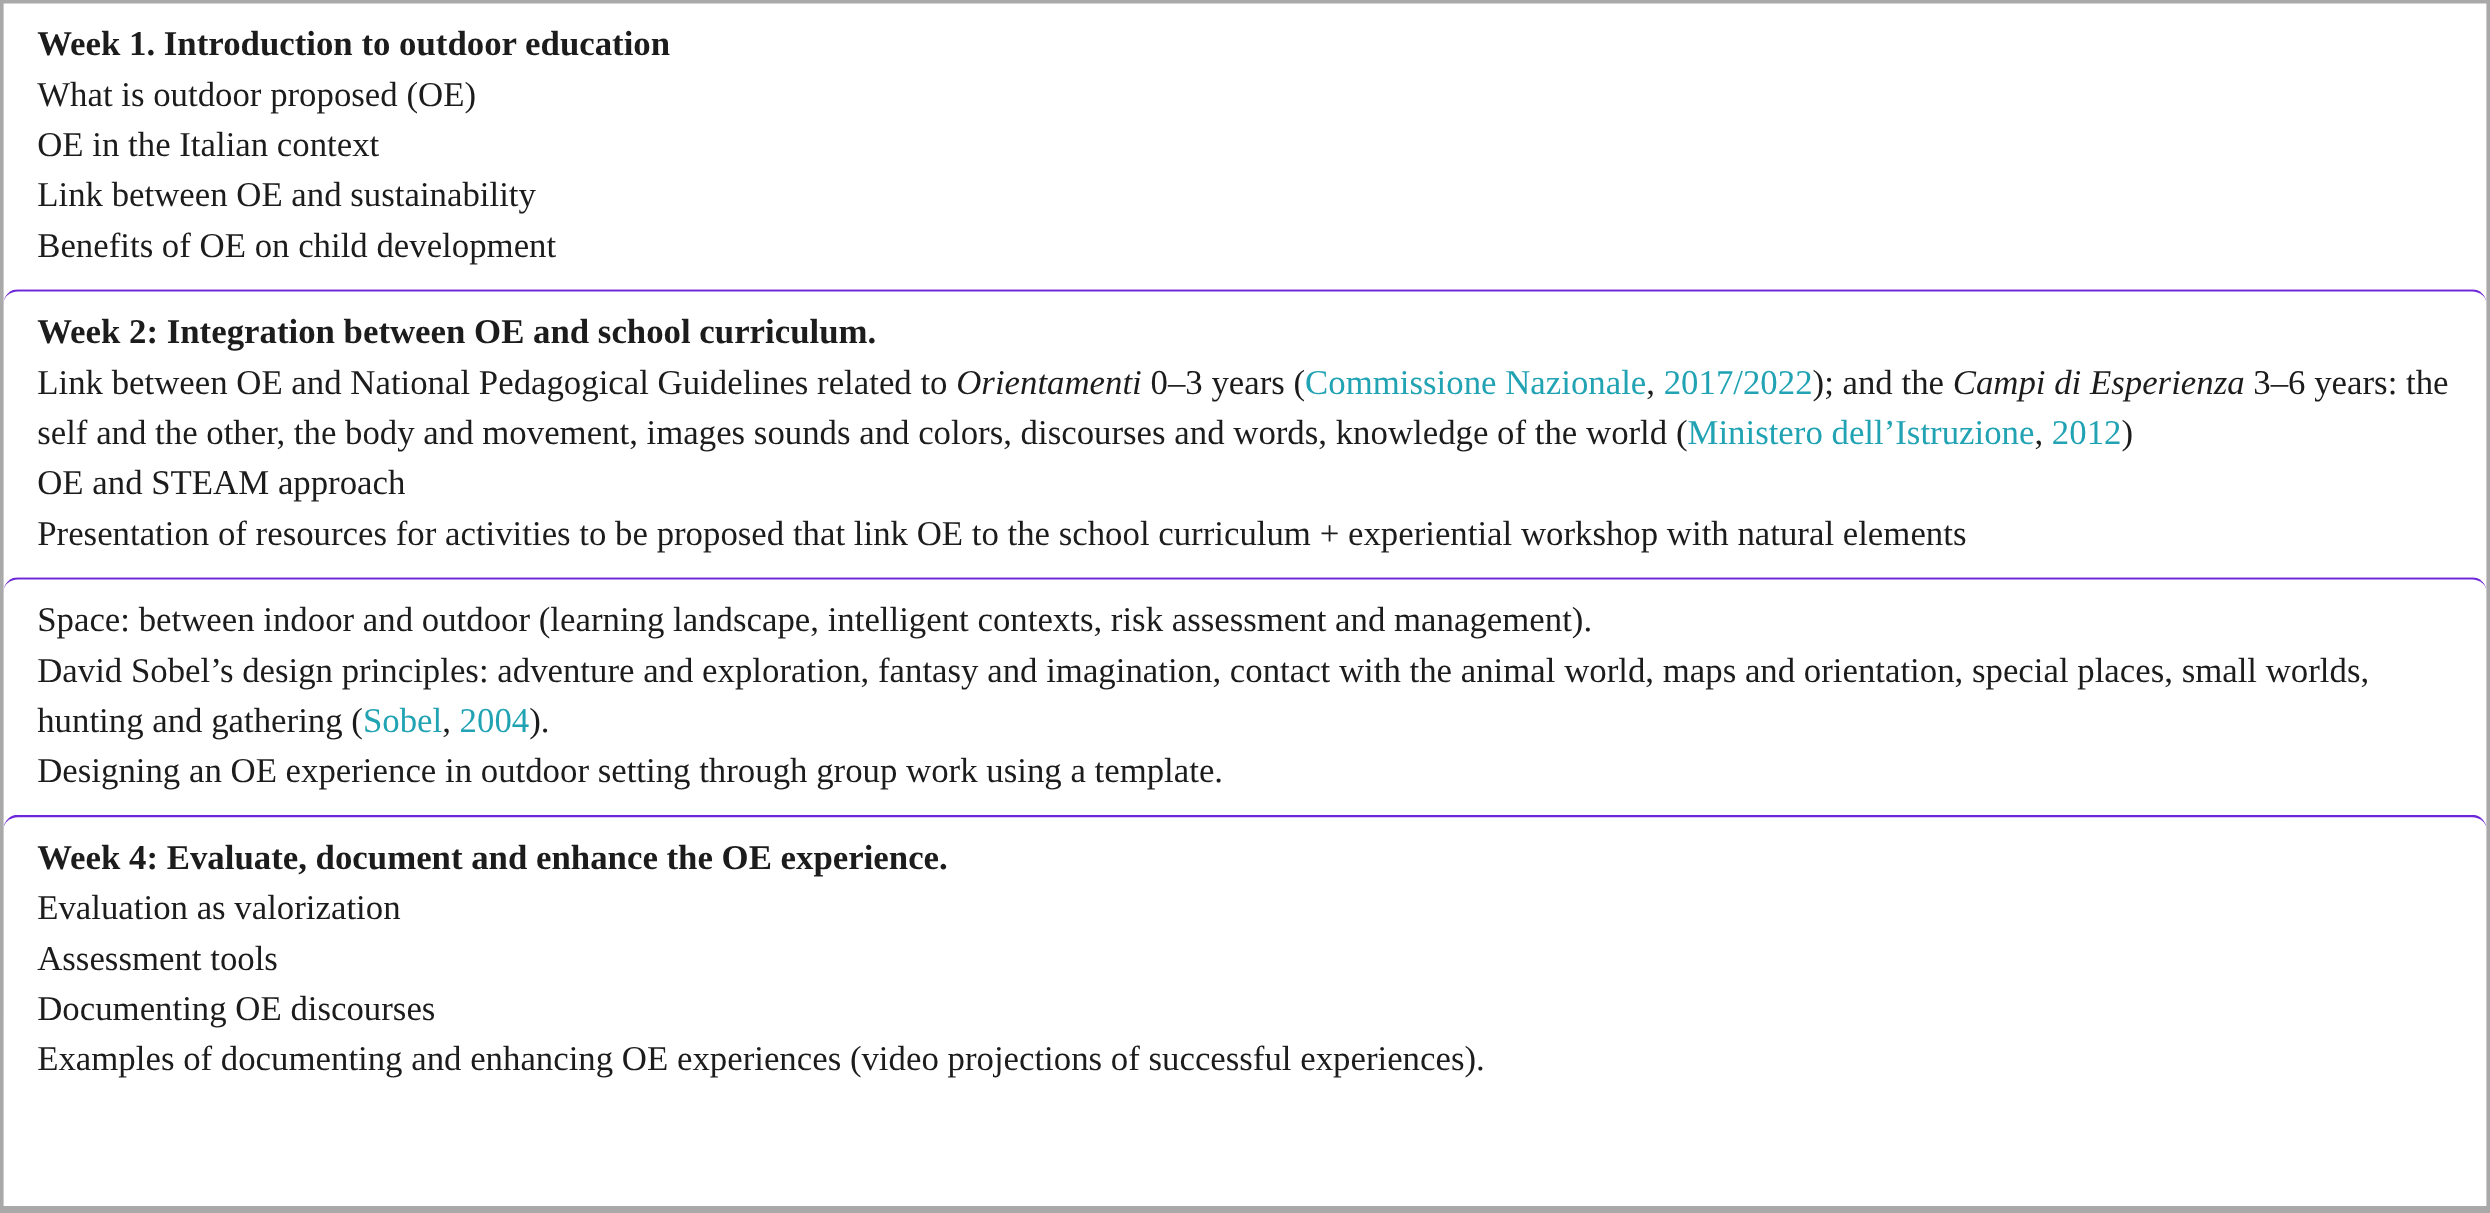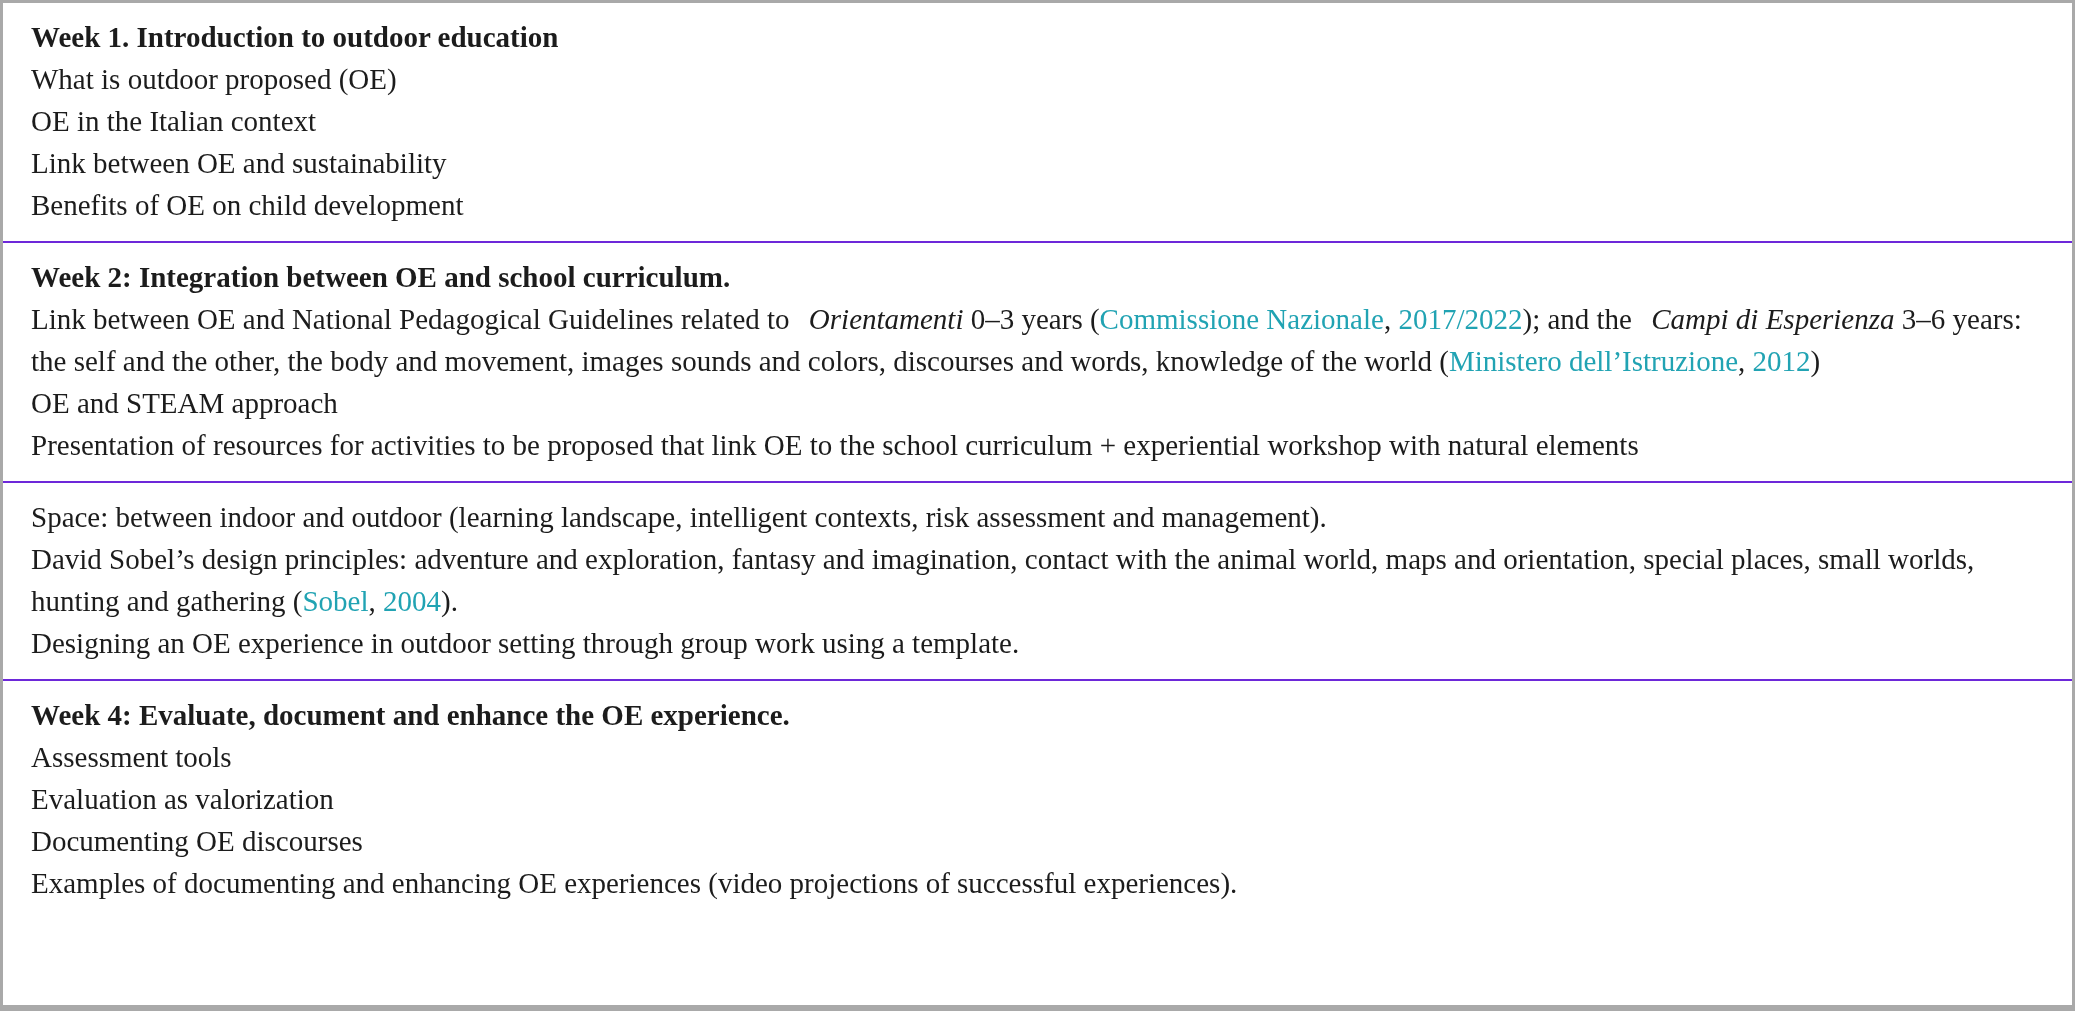--- a/index.html
+++ b/index.html
@@ -19,30 +19,30 @@
     width: 2075px;
     min-height: 1011px;
     background: #ffffff;
     border: 3px solid #a9a9a9;
     border-bottom-width: 6px;
   }
   .week-row {
     padding: 13px 28px 15px 28px;
     font-size: 29px;
     line-height: 42px;
+    border-radius: 12px;
   }
   .week-row + .week-row {
     border-top: 2px solid #6d28d9;
   }
   .week-heading {
     font-weight: 700;
   }
   .topic-line em {
     font-style: italic;
-    margin-left: 12px;
   }
   a.citation-link {
     text-decoration: none;
     cursor: pointer;
   }
 </style>
 </head>
 <body>
 
 <div class="course-table" id="course-table">
@@ -59,18 +59,18 @@
       <div class="topic-line"><span>OE and STEAM approach</span></div>
       <div class="topic-line"><span>Presentation of resources for activities to be proposed that link OE to the school curriculum + experiential workshop with natural elements</span></div>
     </div>
     <div class="week-row">
       <div class="topic-line"><span>Space: between indoor and outdoor (learning landscape, intelligent contexts, risk assessment and management).</span></div>
       <div class="topic-line"><span>David Sobel’s design principles: adventure and exploration, fantasy and imagination, contact with the animal world, maps and orientation, special places, small worlds, hunting and gathering (</span><a class="citation-link" href="#" style="color: rgb(33, 163, 179);">Sobel</a><span>, </span><a class="citation-link" href="#" style="color: rgb(33, 163, 179);">2004</a><span>).</span></div>
       <div class="topic-line"><span>Designing an OE experience in outdoor setting through group work using a template.</span></div>
     </div>
     <div class="week-row">
       <div class="week-heading">Week 4: Evaluate, document and enhance the OE experience.</div>
+      <div class="topic-line"><span>Evaluation as valorization</span></div>
       <div class="topic-line"><span>Assessment tools</span></div>
-      <div class="topic-line"><span>Evaluation as valorization</span></div>
       <div class="topic-line"><span>Documenting OE discourses</span></div>
       <div class="topic-line"><span>Examples of documenting and enhancing OE experiences (video projections of successful experiences).</span></div>
     </div>
   </div>
 
 </body></html>

